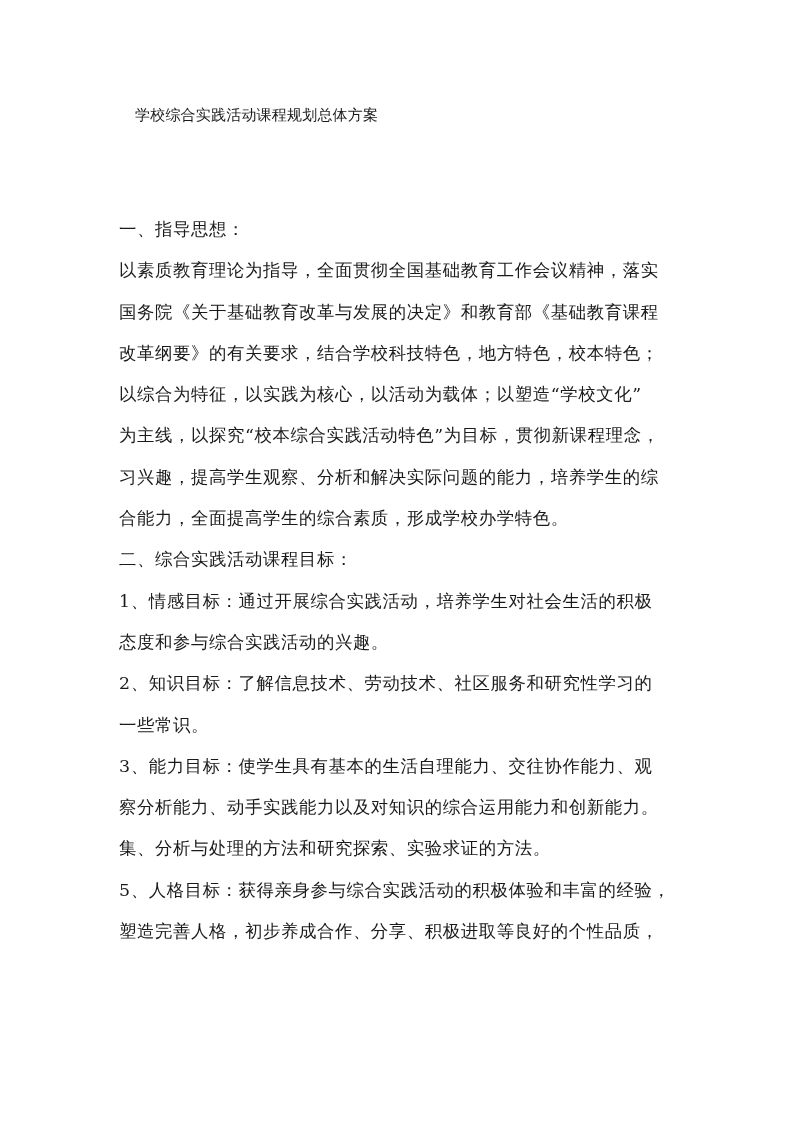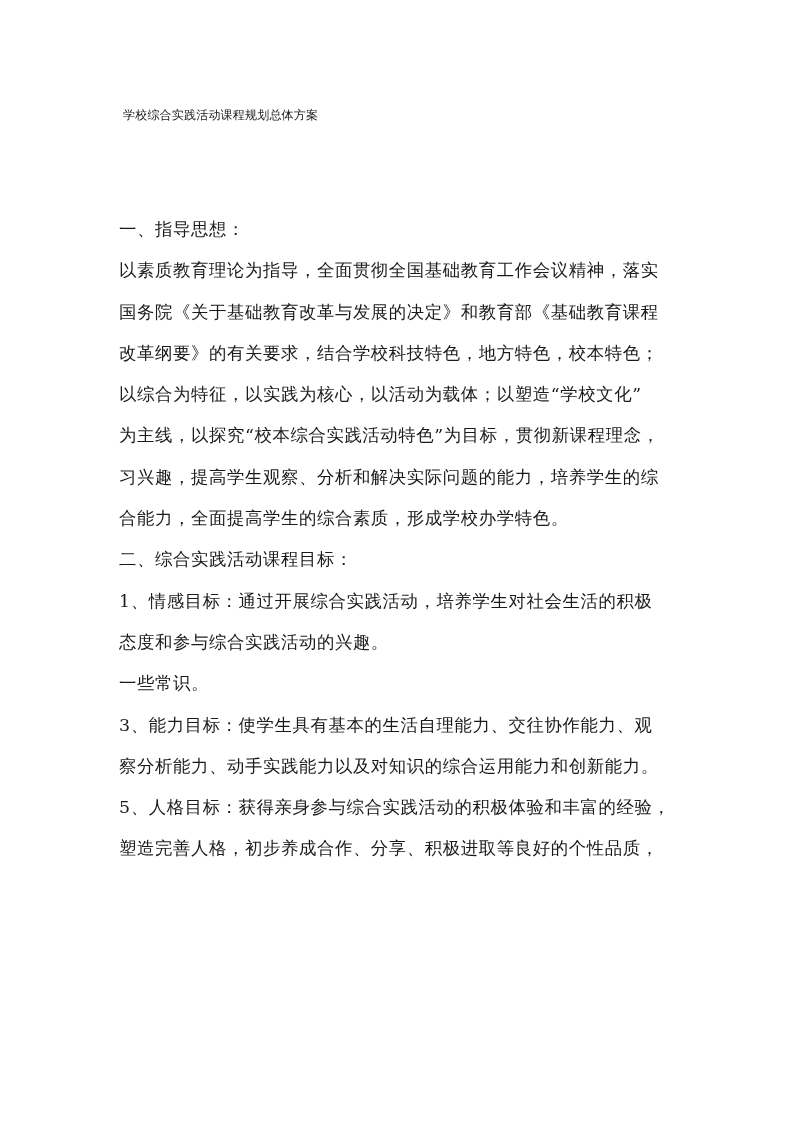--- a/index.html
+++ b/index.html
@@ -17,22 +17,22 @@
     }
     .page {
       position: absolute;
       left: 119px;
       top: 0;
       width: 560px;
     }
     .title {
       position: absolute;
       top: 103px;
-      left: 4px;
-      font-size: 12px;
+      left: 16px;
+      font-size: 15px;
       line-height: 24px;
       white-space: nowrap;
       letter-spacing: 0.2px;
       text-align: right;
     }
     .body {
       position: absolute;
       top: 186px;
       left: 0;
       width: 560px;
@@ -56,19 +56,21 @@
     <div class="line">以素质教育理论为指导，全面贯彻全国基础教育工作会议精神，落实</div>
     <div class="line">国务院《关于基础教育改革与发展的决定》和教育部《基础教育课程</div>
     <div class="line">改革纲要》的有关要求，结合学校科技特色，地方特色，校本特色；</div>
     <div class="line">以综合为特征，以实践为核心，以活动为载体；以塑造“学校文化”</div>
     <div class="line">为主线，以探究“校本综合实践活动特色”为目标，贯彻新课程理念，</div>
     <div class="line">习兴趣，提高学生观察、分析和解决实际问题的能力，培养学生的综</div>
     <div class="line">合能力，全面提高学生的综合素质，形成学校办学特色。</div>
     <div class="line">二、综合实践活动课程目标：</div>
     <div class="line">1、情感目标：通过开展综合实践活动，培养学生对社会生活的积极</div>
     <div class="line">态度和参与综合实践活动的兴趣。</div>
+    <div class="line">2、知识目标：了解信息技术、劳动技术、社区服务和研究性学习的</div>
     <div class="line">一些常识。</div>
     <div class="line">3、能力目标：使学生具有基本的生活自理能力、交往协作能力、观</div>
     <div class="line">察分析能力、动手实践能力以及对知识的综合运用能力和创新能力。</div>
+    <div class="line">集、分析与处理的方法和研究探索、实验求证的方法。</div>
     <div class="line">5、人格目标：获得亲身参与综合实践活动的积极体验和丰富的经验，</div>
     <div class="line">塑造完善人格，初步养成合作、分享、积极进取等良好的个性品质，</div>
   </div>
 </div>
 
 </body></html>

